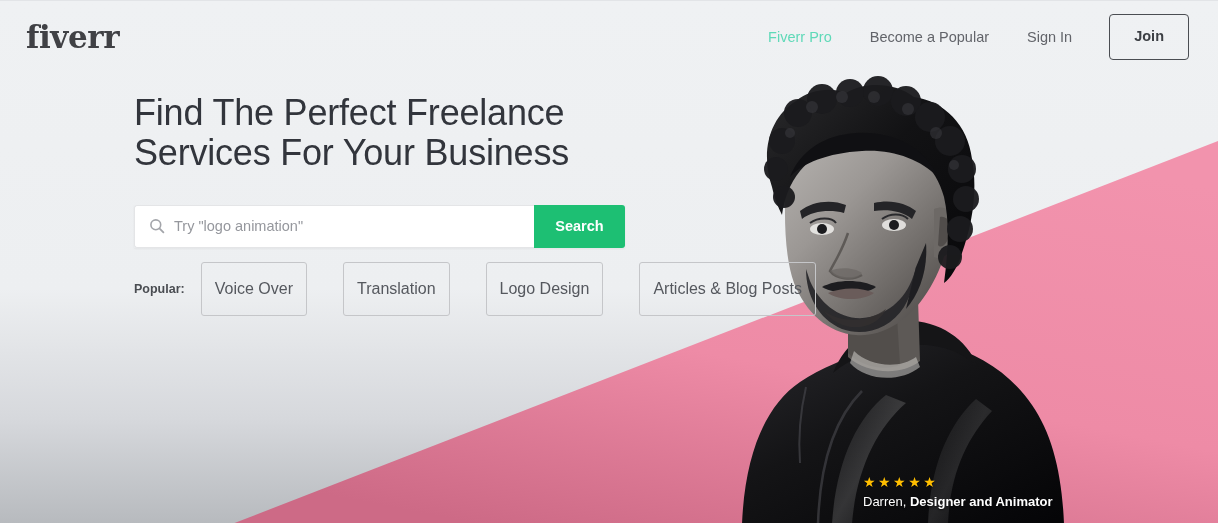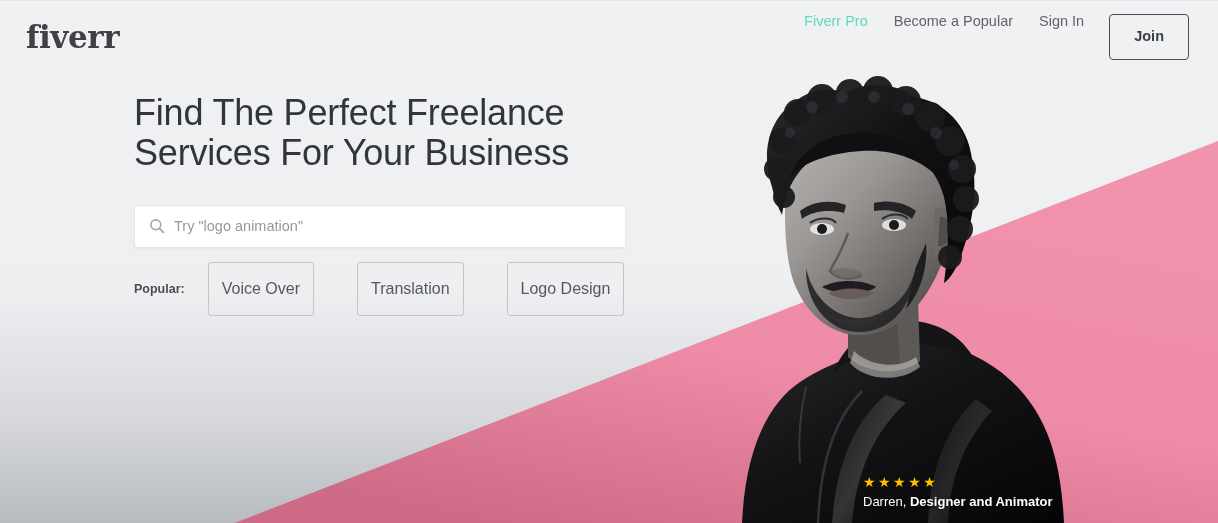--- a/index.html
+++ b/index.html
@@ -35,22 +35,22 @@
   }
   .logo {
     font-family:"DejaVu Serif", serif;
     font-weight:700;
     font-size:31px;
     letter-spacing:-0.4px;
     color:#404145;
   }
   .nav {
     margin-left:auto;
-    display:flex; align-items:flex-start;
-    gap:0;
+    display:flex; align-items:center;
+    gap:12px;
   }
   .nav-link {
     font-size:14.5px;
     color:#62646a;
     padding:0 13px;
     white-space:nowrap;
     cursor:pointer;
     line-height:1;
   }
   .nav-link.pro { color:#5fd9b8; }
@@ -116,21 +116,21 @@
     color:#fff;
     font-size:14.5px;
     font-weight:700;
     font-family:"Liberation Sans", sans-serif;
     border-radius:0 3px 3px 0;
     cursor:pointer;
   }
   .popular-row {
     margin-top:14px;
     display:flex; align-items:center;
-    gap:11px;
+    gap:4px;
   }
   .popular-label {
     font-size:12.5px;
     font-weight:700;
     color:#4a4d52;
     margin-right:12px;
     white-space:nowrap;
   }
   .tag {
     border:1px solid #c5c6c9;
@@ -351,27 +351,29 @@
 Services For Your Business</h1>
 
     <div class="search-row">
       <div class="search-field">
         <svg class="search-icon" width="16" height="16" viewBox="0 0 16 16">
           <circle cx="6.8" cy="6.8" r="4.9" fill="none" stroke="#a3a5aa" stroke-width="1.6"></circle>
           <line x1="10.4" y1="10.4" x2="14.4" y2="14.4" stroke="#a3a5aa" stroke-width="1.8" stroke-linecap="round"></line>
         </svg>
         <input class="search-input" type="text" placeholder="Try &quot;logo animation&quot;" style="">
       </div>
+      <button class="search-btn">Search</button>
     </div>
 
     <div class="popular-row">
       <span class="popular-label">Popular:</span>
       <button class="tag">Voice Over</button>
       <button class="tag">Translation</button>
       <button class="tag">Logo Design</button>
+      <button class="tag">Articles &amp; Blog Posts</button>
     </div>
   </div>
 
   <div class="caption">
     <div class="stars">★★★★★</div>
     <div class="caption-text">
       <span class="light">Darren,</span>
       <span>Designer and Animator</span>
     </div>
   </div>

